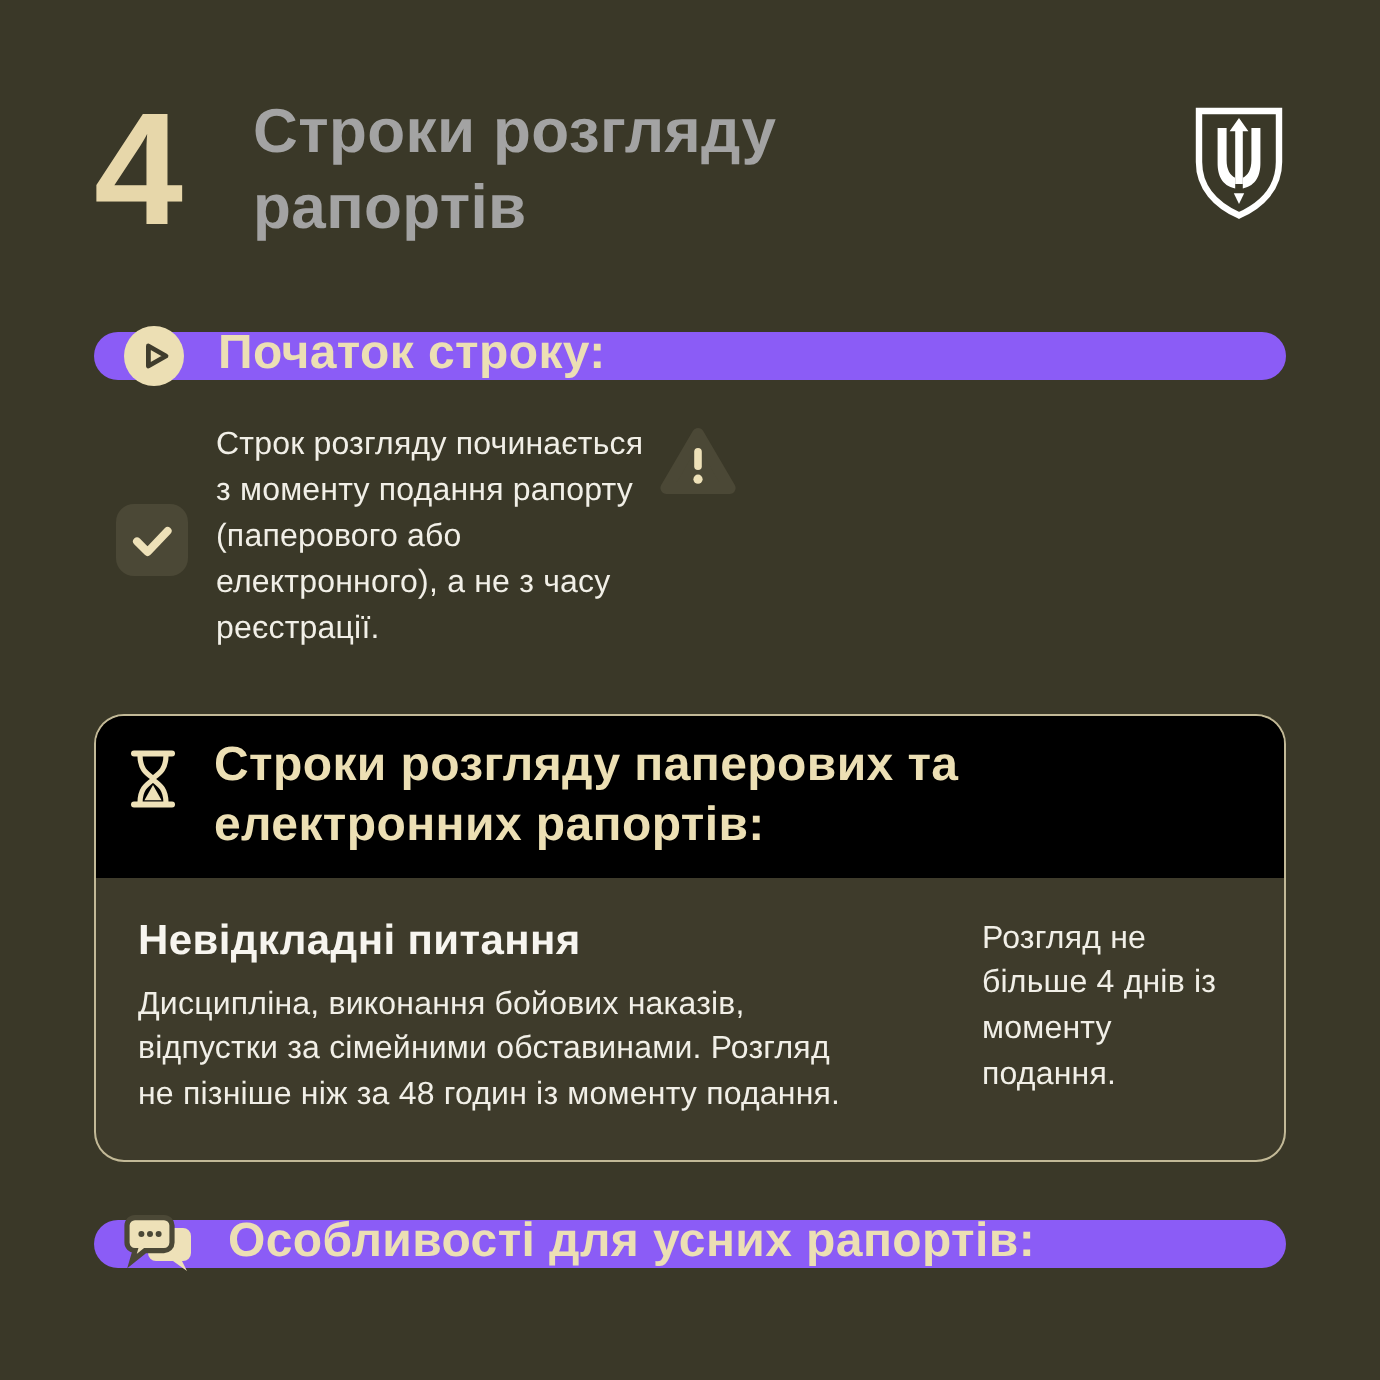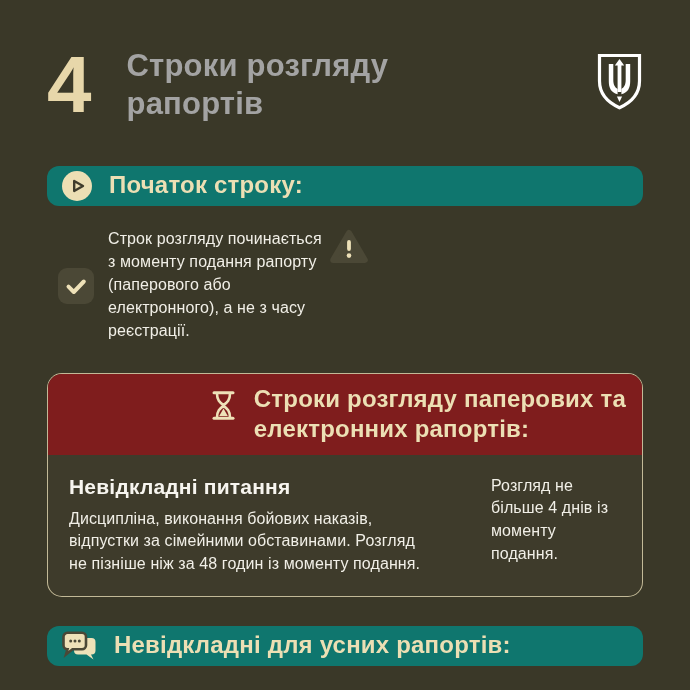--- a/index.html
+++ b/index.html
@@ -20,21 +20,21 @@
   }
   .title {
     font-size: 31px; font-weight: 700; color: #a3a3a3;
     line-height: 1.22; margin-left: 37px; margin-top: 1px;
     white-space: pre-line; letter-spacing: 0.2px;
   }
   .logo { margin-left: auto; margin-top: 6px; }
 
   
   .bar {
-    height: 40px; background: #0f766e; border-radius: 12px;
+    height: 24px; background: #8b5cf6; border-radius: 12px;
     display: flex; align-items: center; padding: 0 15px; gap: 17px;
   }
   .bar-1 { margin-top: 43px; }
   .bar-2 { margin-top: 29px; }
   .bar-label {
     font-size: 24px; font-weight: 700; color: #ecdfb4; letter-spacing: 0.2px;
     padding-bottom: 2px;
   }
   .bar .icn { display: flex; flex: none; }
 
@@ -45,22 +45,22 @@
   .item-2 { flex: 1; margin-left: 2px; }
   .item p { font-size: 16px; line-height: 1.45; color: #f1efe7; letter-spacing: 0.1px; }
   .sq-icon { flex: none; display: flex; margin-top: 2px; }
 
   
   .box {
     margin-top: 30px; border: 1px solid rgba(219, 208, 170, 0.85);
     border-radius: 15px; overflow: hidden; background: rgba(236,224,180,0.025);
   }
   .box-hdr {
-    background: #7f1d1d; display: flex; align-items: flex-start;
-    gap: 17px; padding: 10px 16px 11px 15px; justify-content: flex-end;
+    background: #000000; display: flex; align-items: flex-start;
+    gap: 17px; padding: 10px 16px 11px 15px;
   }
   .box-hdr .icn { display: flex; flex: none; margin-top: 6px; }
   .box-hdr h2 {
     font-size: 24px; font-weight: 700; color: #ecdfb4;
     line-height: 1.25; white-space: pre-line; letter-spacing: 0.2px;
   }
   .box-body { display: flex; gap: 70px; padding: 20px 22px 20px 21px; }
   .bcol-1 { flex: 0 0 352px; }
   .bcol-2 { flex: 1; }
   .bcol h3 { font-size: 21px; font-weight: 700; color: #f7f5ef; margin-bottom: 9px; letter-spacing: 0.2px; }
@@ -149,16 +149,16 @@
       <svg width="35" height="30" viewBox="0 0 35 30">
         <path d="M16 7 h13.5 a4 4 0 0 1 4 4 v8.5 a4 4 0 0 1-4 4 h-0.5 l2.5 5 -7-5 h-8.5 a4 4 0 0 1-4-4 V11 a4 4 0 0 1 4-4 z" fill="#eee1b8"></path>
         <path d="M5.5 1.8 h14.5 a4 4 0 0 1 4 4 v8.5 a4 4 0 0 1-4 4 h-9.5 l-6.5 5.2 1.5-5.2 h0 a4 4 0 0 1-4-4 V5.8 a4 4 0 0 1 4-4 z" fill="#eee1b8" stroke="#4b4836" stroke-width="2.6"></path>
         <g fill="#4b4836">
           <circle cx="8.7" cy="10" r="1.5"></circle>
           <circle cx="13" cy="10" r="1.5"></circle>
           <circle cx="17.3" cy="10" r="1.5"></circle>
         </g>
       </svg>
     </span>
-    <span class="bar-label">Невідкладні для усних рапортів:</span>
+    <span class="bar-label">Особливості для усних рапортів:</span>
   </div>
 
 </div>
 
 </body></html>

